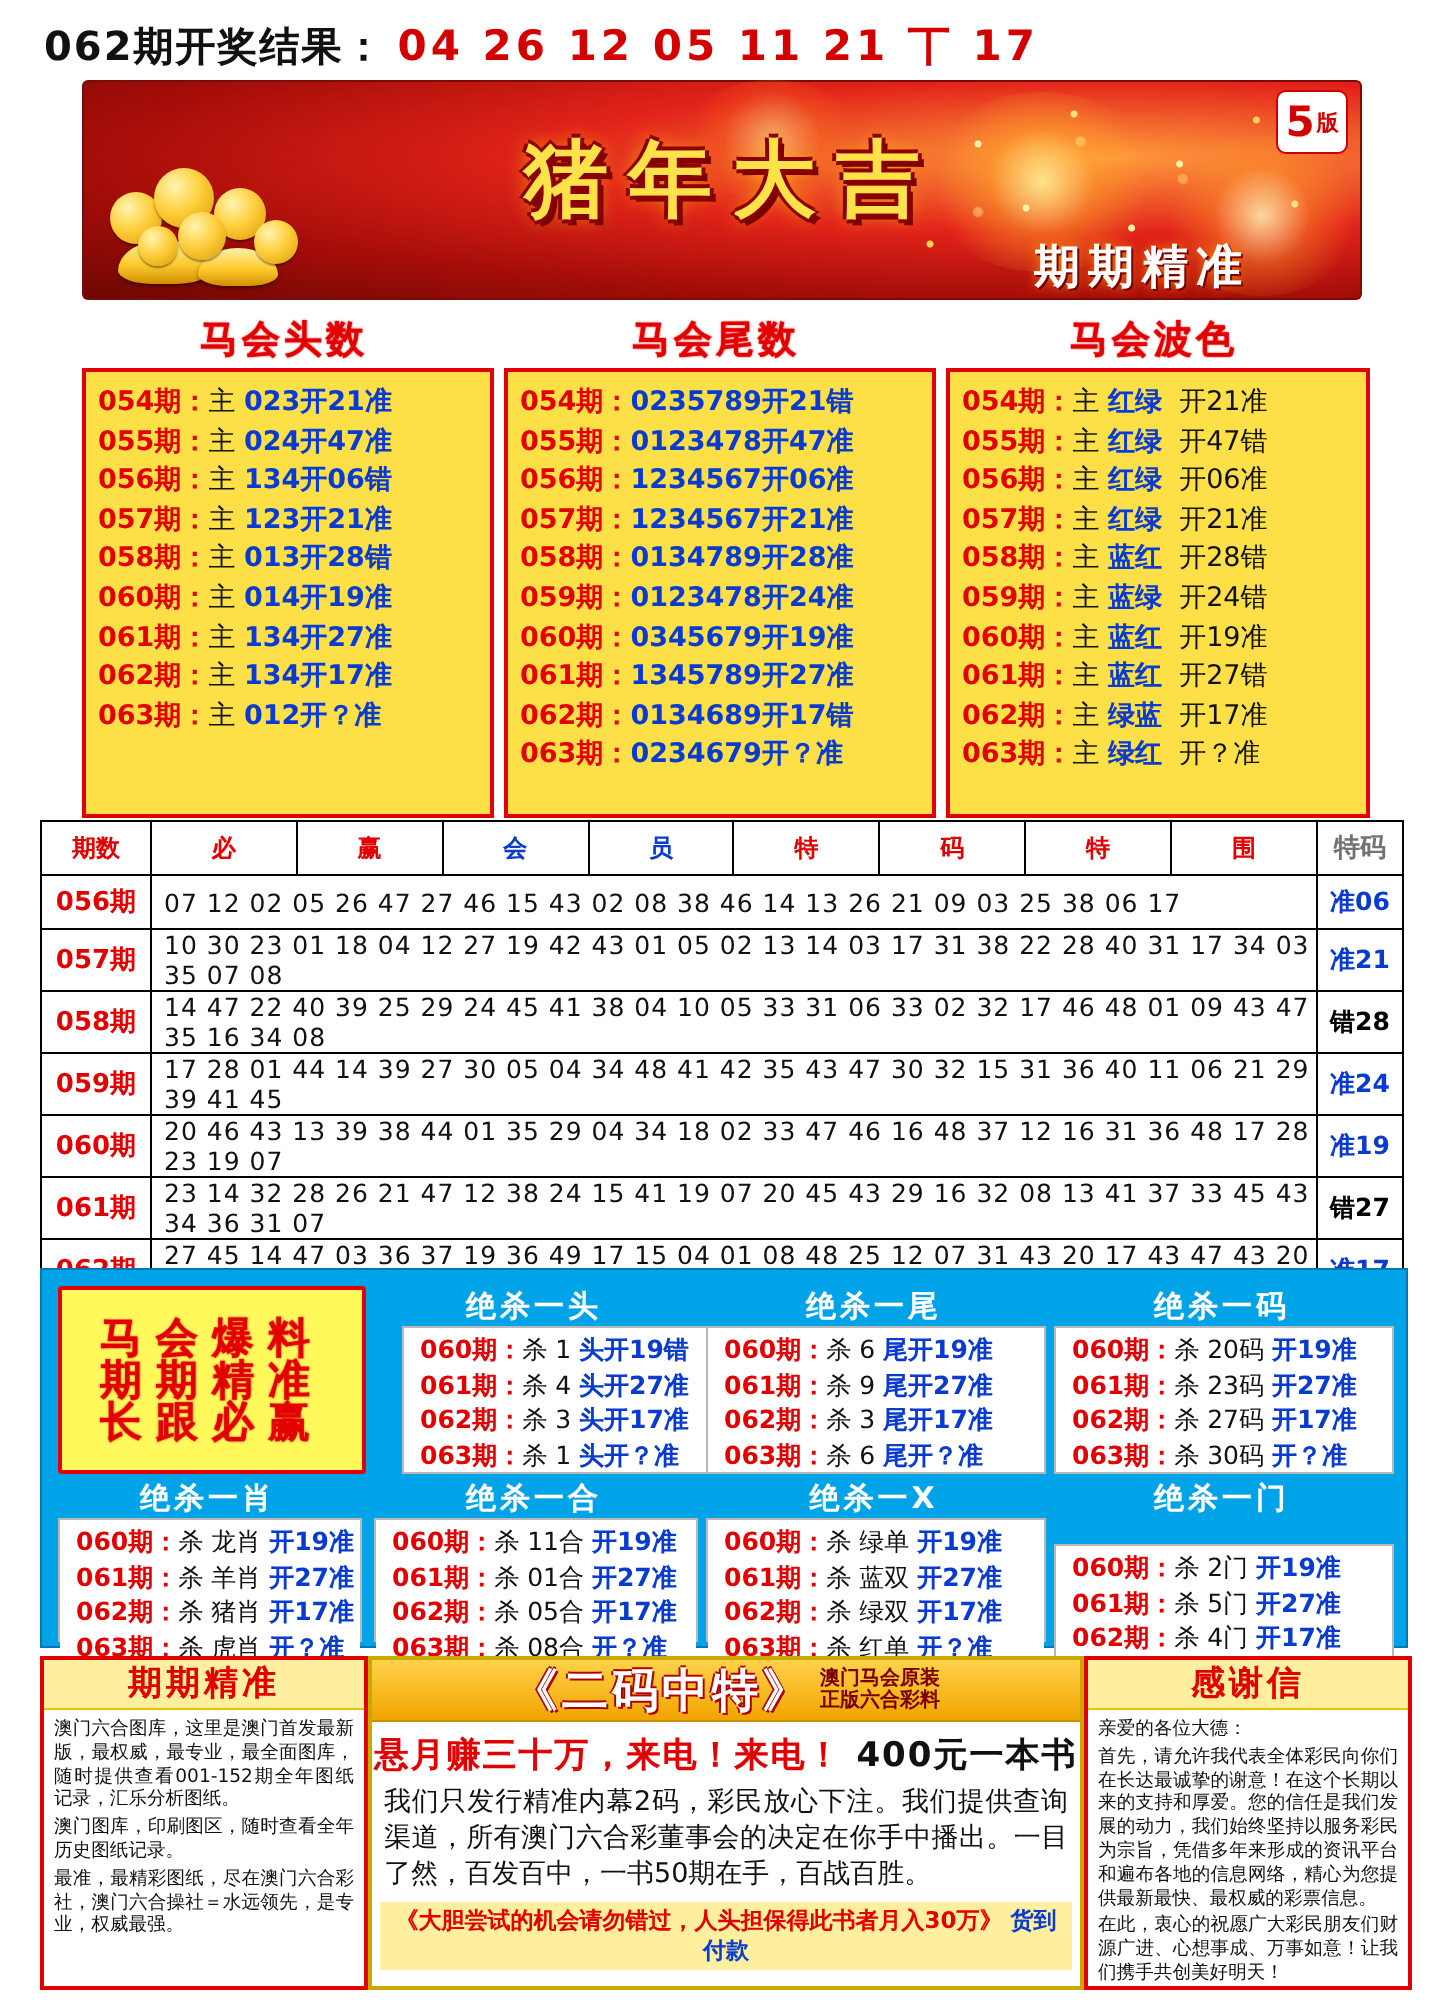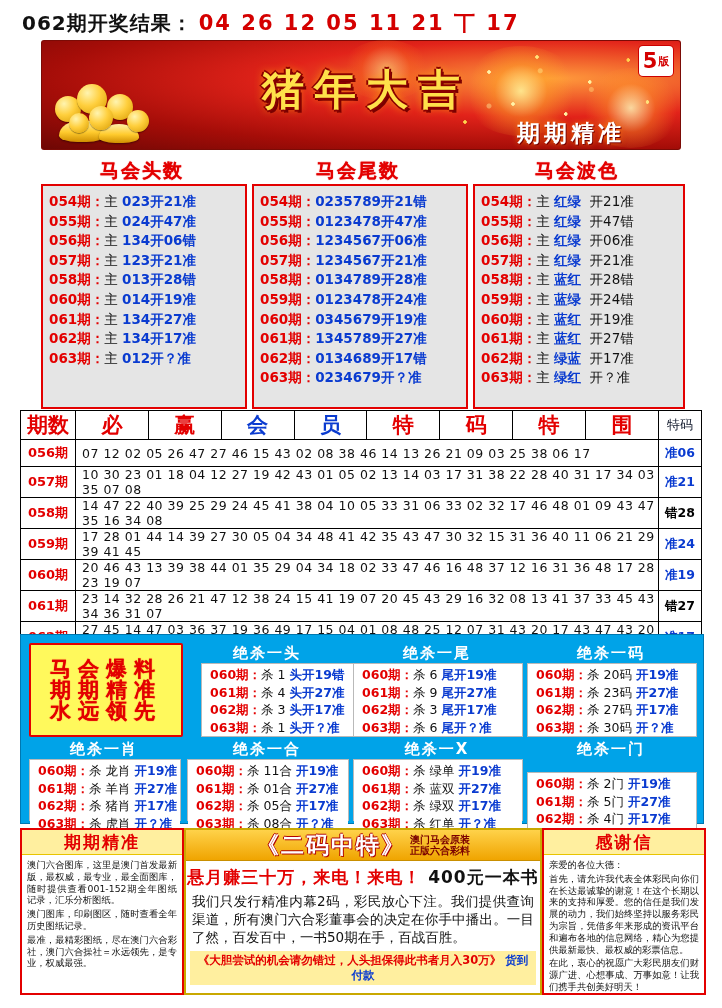--- a/index.html
+++ b/index.html
@@ -80,21 +80,21 @@
     position:absolute;right:8px;top:6px;width:34px;height:30px;border-radius:4px;
     background:#fff;color:#d40000;font-size:20px;font-weight:bold;
     display:flex;align-items:center;justify-content:center;
     box-shadow:0 0 0 1px #c00;
   }
   .badge5 .num{font-size:21px;}
   .badge5 .ver{font-size:11px;margin-left:1px;}
 
   
   .three{position:absolute;left:41px;top:158px;width:640px;height:247px;}
-  .tbox{position:absolute;top:26px;border:2px solid #e30000;background:#e5e5e5;}
+  .tbox{position:absolute;top:26px;border:2px solid #e30000;background:#fde047;}
   .tbox .rows{padding:6px 6px 4px 6px;}
   .trow{font-size:13.5px;line-height:19.6px;white-space:nowrap;}
   .trow .per{color:#e30000;font-weight:bold;}
   .trow .zhu{color:#111;}
   .trow .val{color:#0a3bd0;font-weight:bold;}
   .tbox-title{
     position:absolute;top:0;height:24px;line-height:24px;text-align:center;
     font-size:19px;font-weight:bold;color:#e30000;letter-spacing:2px;
     text-shadow:0 0 1px #e30000;
   }
@@ -103,23 +103,23 @@
   #box2{left:211px;width:212px;height:221px;}
   #box3{left:432px;width:208px;height:221px;}
   #tt1{left:0;width:202px;}
   #tt2{left:211px;width:212px;}
   #tt3{left:432px;width:208px;}
 
   
   .bigtable{position:absolute;left:20px;top:410px;width:682px;}
   table.mt{border-collapse:collapse;width:682px;background:#fff;}
   table.mt td,table.mt th{border:1px solid #000;padding:0;}
-  .hdr td{height:26px;text-align:center;font-size:21px;font-weight:bold;color:#e30000;}
+  .hdr td{height:26px;text-align:center;font-size:12px;font-weight:bold;color:#e30000;}
   .hdr td.k{color:#0a3bd0;}
-  .hdr .special{font-size:13px;color:#0f172a;font-weight:normal;}
+  .hdr .special{font-size:13px;color:#737373;font-weight:bold;}
   .rw td{height:26px;font-size:12.5px;}
   .rw .period{width:54px;text-align:center;color:#e30000;font-weight:bold;font-size:13px;}
   .rw .nums{padding-left:6px;letter-spacing:0.5px;color:#111;font-size:12.5px;}
   .rw .res{width:42px;text-align:center;font-weight:bold;font-size:12.5px;}
   .res.zhun{color:#0a3bd0;}
   .res.cuo{color:#000000;}
 
   
   .bluepanel{
     position:absolute;left:20px;top:634px;width:682px;height:188px;
@@ -318,21 +318,21 @@
             <td class="res zhun">准?</td>
           </tr>
         </tbody>
     </table>
   </div>
 
   <div class="bluepanel">
     <div class="slogan">
       <div>马会爆料</div>
       <div>期期精准</div>
-      <div>水远领先</div>
+      <div>长跟必赢</div>
     </div>
     <div id="kill-cards">
         <div class="ktitle-out" style="left: 166px; top: 8px; width: 160px;">绝杀一头</div>
         <div class="kbox" style="left: 180px; top: 28px; width: 160px; height: 72px;">
           <div class="kb">
             <div class="kline"><span class="p">060期：</span><span>杀 1</span>&nbsp;<span class="v">头开19错</span></div>
             <div class="kline"><span class="p">061期：</span><span>杀 4</span>&nbsp;<span class="v">头开27准</span></div>
             <div class="kline"><span class="p">062期：</span><span>杀 3</span>&nbsp;<span class="v">头开17准</span></div>
             <div class="kline"><span class="p">063期：</span><span>杀 1</span>&nbsp;<span class="v">头开？准</span></div>
           </div>

